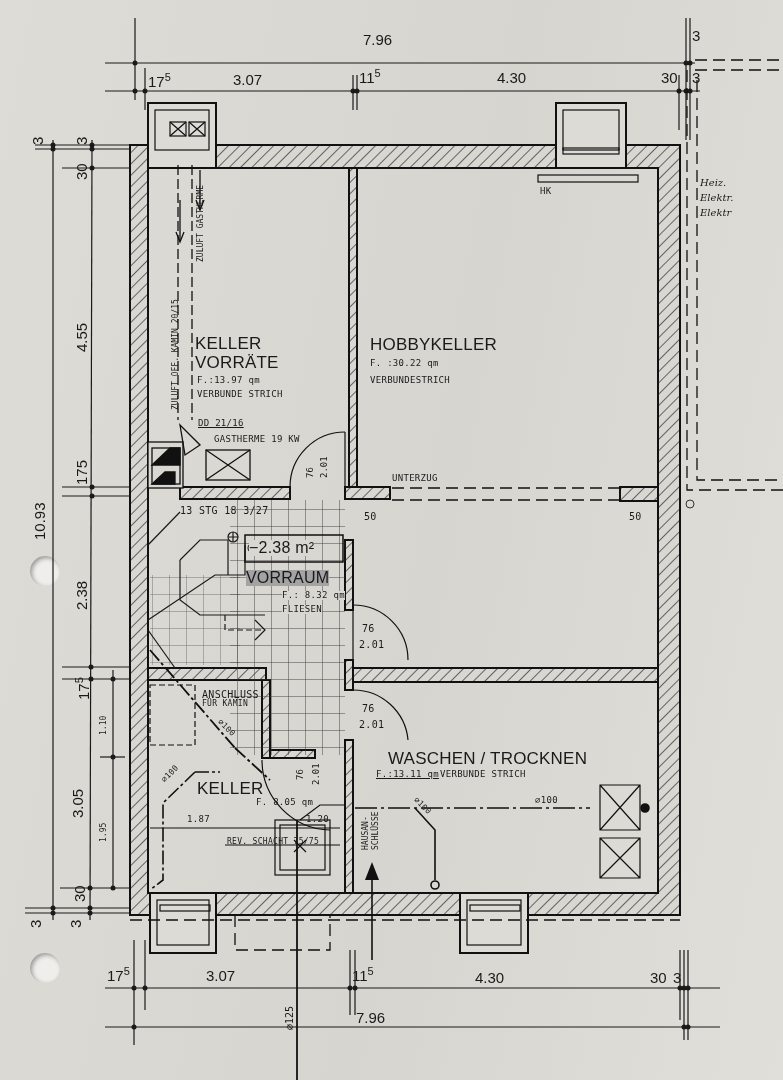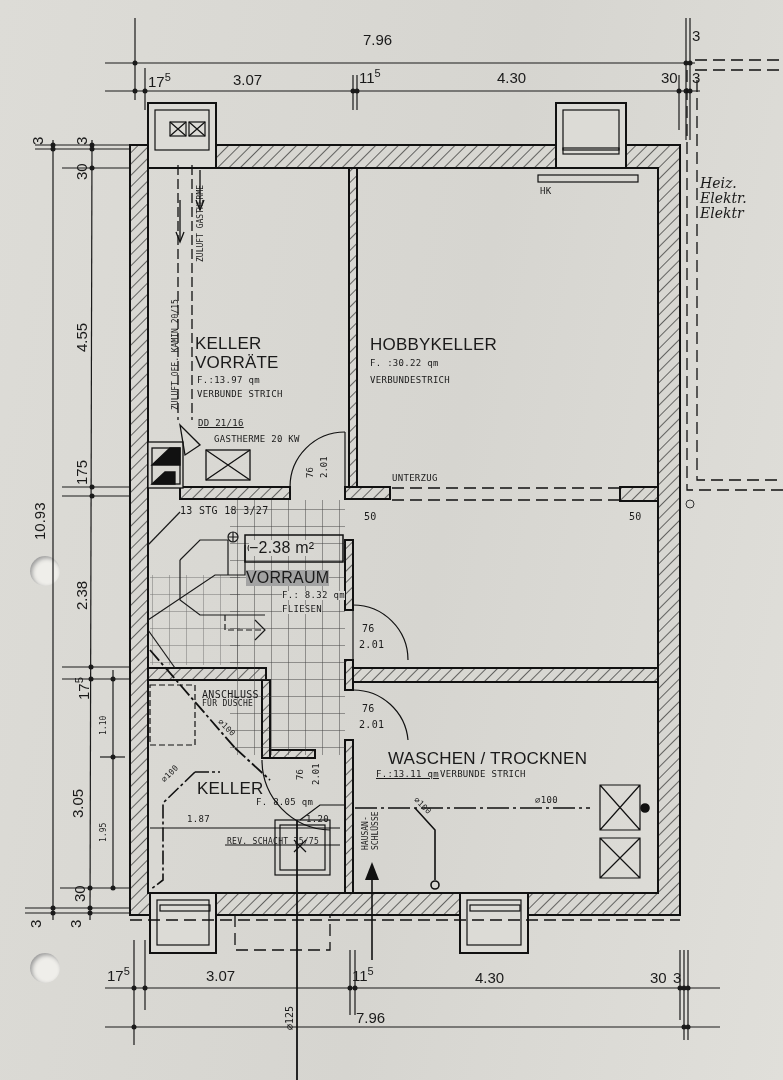--- a/index.html
+++ b/index.html
@@ -5,21 +5,21 @@
   html, body { margin:0; padding:0; }
   body { width:783px; height:1080px; background:#d9d8d3; overflow:hidden; position:relative; font-family:"Liberation Sans", sans-serif; color:#1a1a1a; }
   .sheet { position:absolute; left:0; top:0; width:783px; height:1080px; background:linear-gradient(100deg,#dddcd7 0%,#d6d5d0 55%,#e0dfda 100%); }
   svg { position:absolute; left:0; top:0; }
   .lbl { position:absolute; white-space:nowrap; line-height:1; }
   .room { font-size:17px; letter-spacing:0.2px; }
   .sm { font-family:"DejaVu Sans Mono", monospace; font-size:9px; letter-spacing:0.3px; }
   .dim { font-size:15px; }
   .dimv { font-size:15px; transform:rotate(-90deg); transform-origin:left top; }
   .smv { font-family:"DejaVu Sans Mono", monospace; font-size:8px; transform:rotate(-90deg); transform-origin:left top; }
-  .hand { font-family:"DejaVu Serif", serif; font-style:italic; font-size:14px; line-height:12px; }
+  .hand { font-family:"DejaVu Serif", serif; font-style:italic; font-size:10px; line-height:12px; }
   .hole { position:absolute; width:30px; height:30px; border-radius:50%; background:#efeeea; box-shadow:inset 2px 2px 4px #999; }
 </style>
 </head>
 <body>
 
 <div class="sheet"></div>
 <div class="hole" style="left:30px;top:556px;"></div>
 <div class="hole" style="left:30px;top:953px;"></div>
 
 <svg width="783" height="1080" viewBox="0 0 783 1080">
@@ -275,28 +275,28 @@
 <div class="lbl room" style="left:197px;top:780px;">KELLER</div>
 <div class="lbl sm" style="left:220px;top:798px;margin-left:36px;">F. 8.05 qm</div>
 
 <div class="lbl room" style="left:388px;top:750px;text-align:center;">WASCHEN / TROCKNEN</div>
 <div class="lbl sm" style="left:376px;top:770px;text-decoration:underline;">F.:13.11 qm</div>
 <div class="lbl sm" style="left:440px;top:770px;">VERBUNDE STRICH</div>
 
 <div class="lbl smv" style="left:197px;top:262px;">ZULUFT GASTHERME</div>
 <div class="lbl smv" style="left:172px;top:410px;">ZULUFT OFF. KAMIN 20/15</div>
 <div class="lbl sm" style="left:198px;top:419px;text-decoration:underline;">DD 21/16</div>
-<div class="lbl sm" style="left:214px;top:435px;">GASTHERME 20 KW</div>
+<div class="lbl sm" style="left:214px;top:435px;">GASTHERME 19 KW</div>
 <div class="lbl sm" style="left:180px;top:506px;font-size:10px;">13 STG 18 3/27</div>
 <div class="lbl sm" style="left:540px;top:187px;">HK</div>
 <div class="lbl sm" style="left:392px;top:474px;">UNTERZUG</div>
 <div class="lbl sm" style="left:364px;top:512px;font-size:10px;">50</div>
 <div class="lbl sm" style="left:629px;top:512px;font-size:10px;">50</div>
 <div class="lbl sm" style="left:202px;top:690px;font-size:10px;">ANSCHLUSS</div>
-<div class="lbl sm" style="left:202px;top:700px;font-size:8px;">FÜR DUSCHE</div>
+<div class="lbl sm" style="left:202px;top:700px;font-size:8px;">FÜR KAMIN</div>
 <div class="lbl sm" style="left:216px;top:724px;transform:rotate(45deg);font-size:8px;">⌀100</div>
 <div class="lbl sm" style="left:160px;top:770px;transform:rotate(-45deg);font-size:8px;">⌀100</div>
 <div class="lbl sm" style="left:412px;top:802px;transform:rotate(45deg);font-size:8px;">⌀100</div>
 <div class="lbl sm" style="left:535px;top:796px;">⌀100</div>
 <div class="lbl sm" style="left:187px;top:815px;">1.87</div>
 <div class="lbl sm" style="left:283px;top:815px;margin-left:23px;">1.20</div>
 <div class="lbl sm" style="left:227px;top:838px;font-size:8px;">REV. SCHACHT 75/75</div>
 <div class="lbl smv" style="left:362px;top:850px;font-size:8px;">HAUSAN-</div>
 <div class="lbl smv" style="left:372px;top:850px;font-size:8px;">SCHLÜSSE</div>
 <div class="lbl hand" style="left:700px;top:177px;">Heiz.</div>

